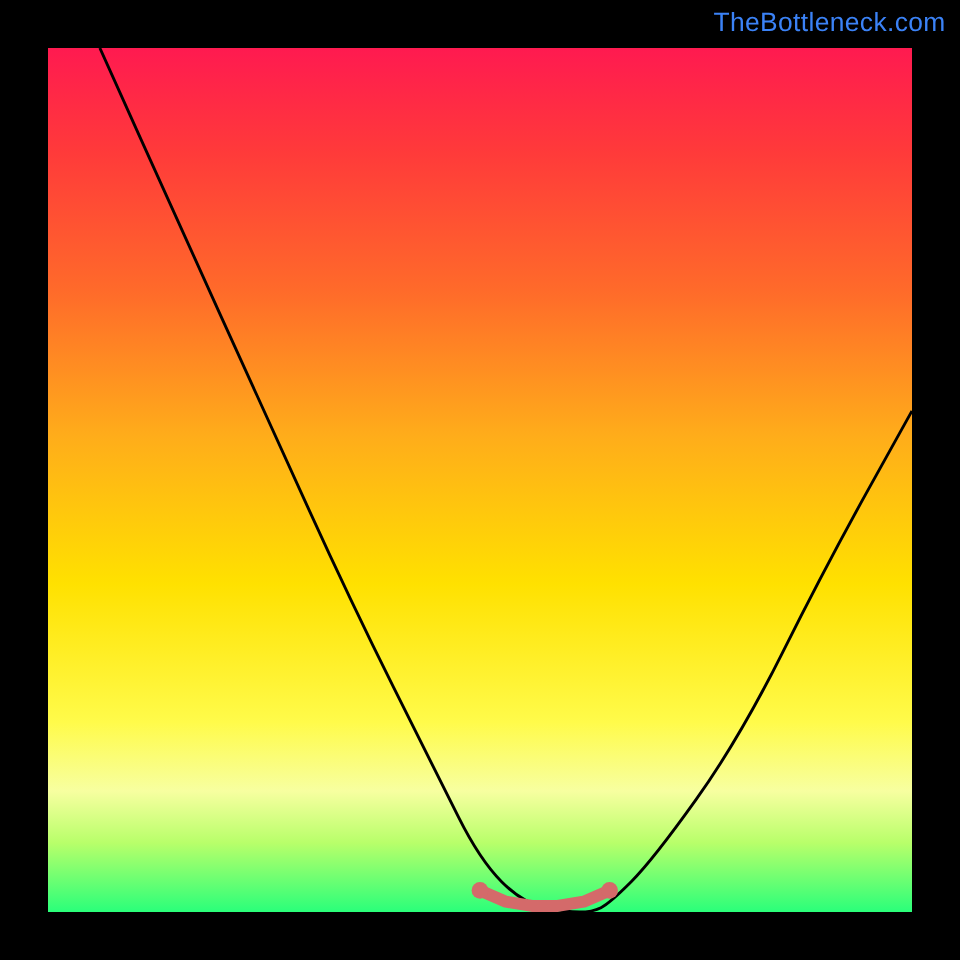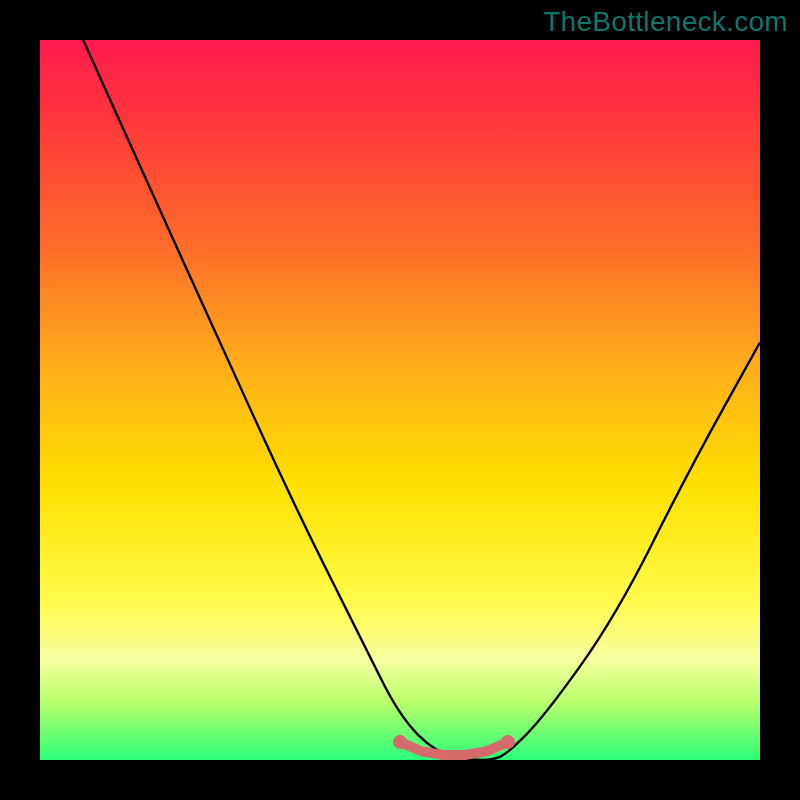--- a/index.html
+++ b/index.html
@@ -38,22 +38,22 @@
       #f7ffa0 86%,
       #b8ff6a 92%,
       #2aff7a 100%
     );
   }
   .attrib {
     position: absolute;
     top: 6px;
     right: 12px;
     font-family: Arial, Helvetica, sans-serif;
-    font-size: 28px;
-    color: #0f766e;
+    font-size: 22px;
+    color: #3b82f6;
     letter-spacing: 0.3px;
   }
   svg.curve {
     position: absolute;
     inset: 0;
   }
 </style>
 </head>
 <body>
 

